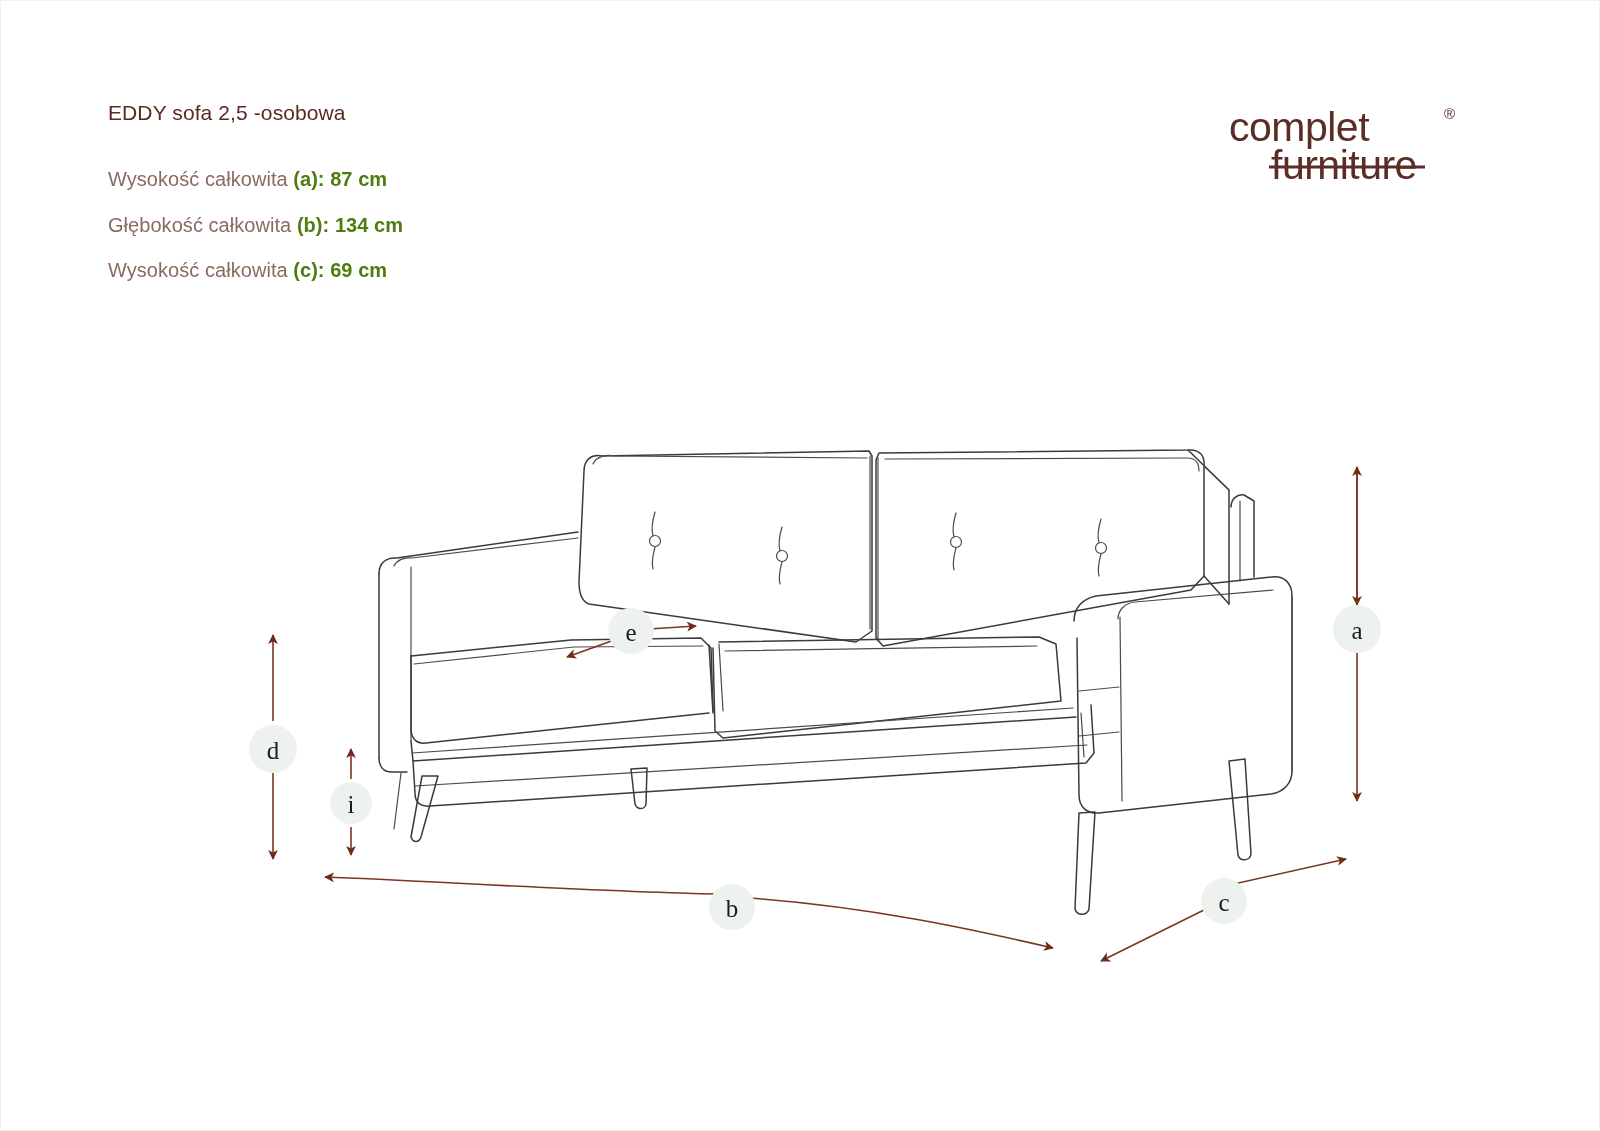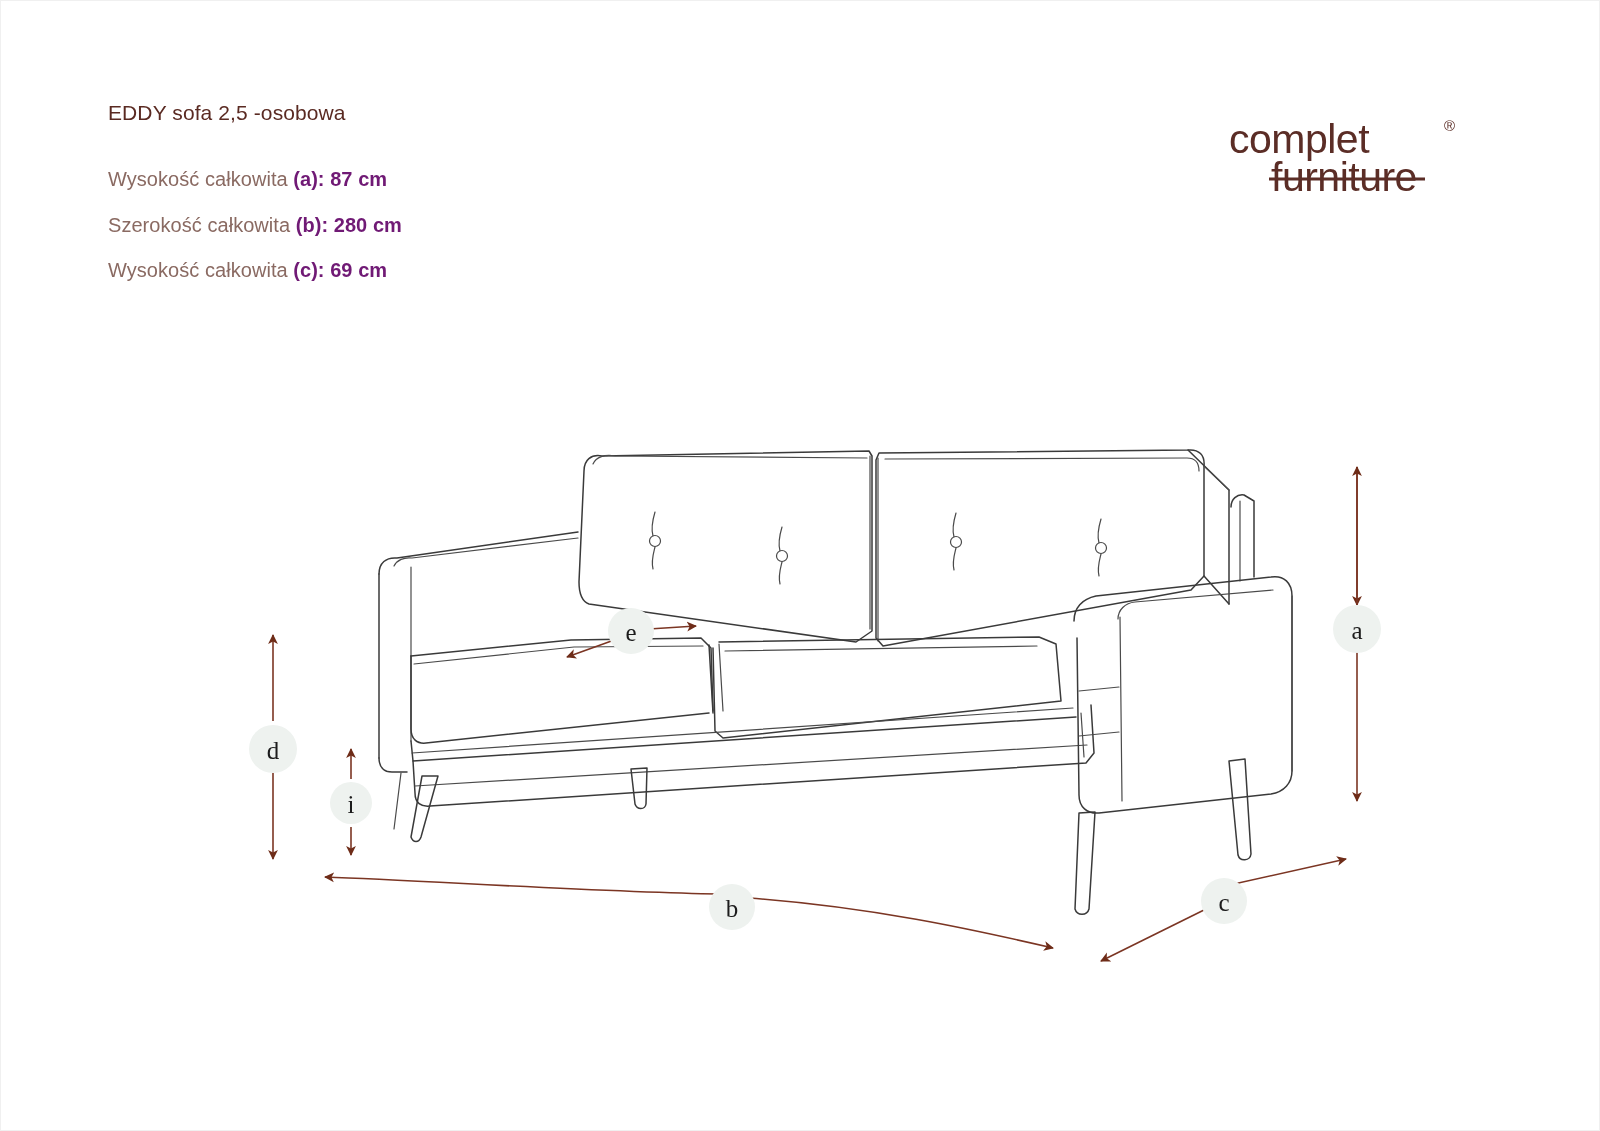--- a/index.html
+++ b/index.html
@@ -35,27 +35,27 @@
     white-space: nowrap;
   }
   .spec-row {
     font-size: 20px;
     line-height: 45.5px;
     color: #8a6a62;
     white-space: nowrap;
     letter-spacing: 0.05px;
   }
   .spec-label { color: #8a6a62; font-weight: 400; text-align: right; }
-  .spec-value { color: #701a75; font-weight: 700; }
+  .spec-value { color: #4d7c0f; font-weight: 700; }
 
   
   #logo {
     position: absolute;
     left: 1228px;
-    top: 116px;
+    top: 104px;
     width: 250px;
     height: 82px;
   }
   #logo svg { display: block; }
 
   
   #drawing {
     position: absolute;
     left: 0;
     top: 0;
@@ -101,22 +101,22 @@
   <div id="spec-block">
 
     <div id="product-title">EDDY sofa 2,5 -osobowa</div>
 
     <div class="spec-row">
       <span class="spec-label">Wysokość całkowita</span>
       <span class="spec-value">(a): 87 cm</span>
     </div>
 
     <div class="spec-row">
-      <span class="spec-label">Szerokość całkowita</span>
-      <span class="spec-value">(b): 280 cm</span>
+      <span class="spec-label">Głębokość całkowita</span>
+      <span class="spec-value">(b): 134 cm</span>
     </div>
 
     <div class="spec-row">
       <span class="spec-label">Wysokość całkowita</span>
       <span class="spec-value">(c): 69 cm</span>
     </div>
 
 
 
 

